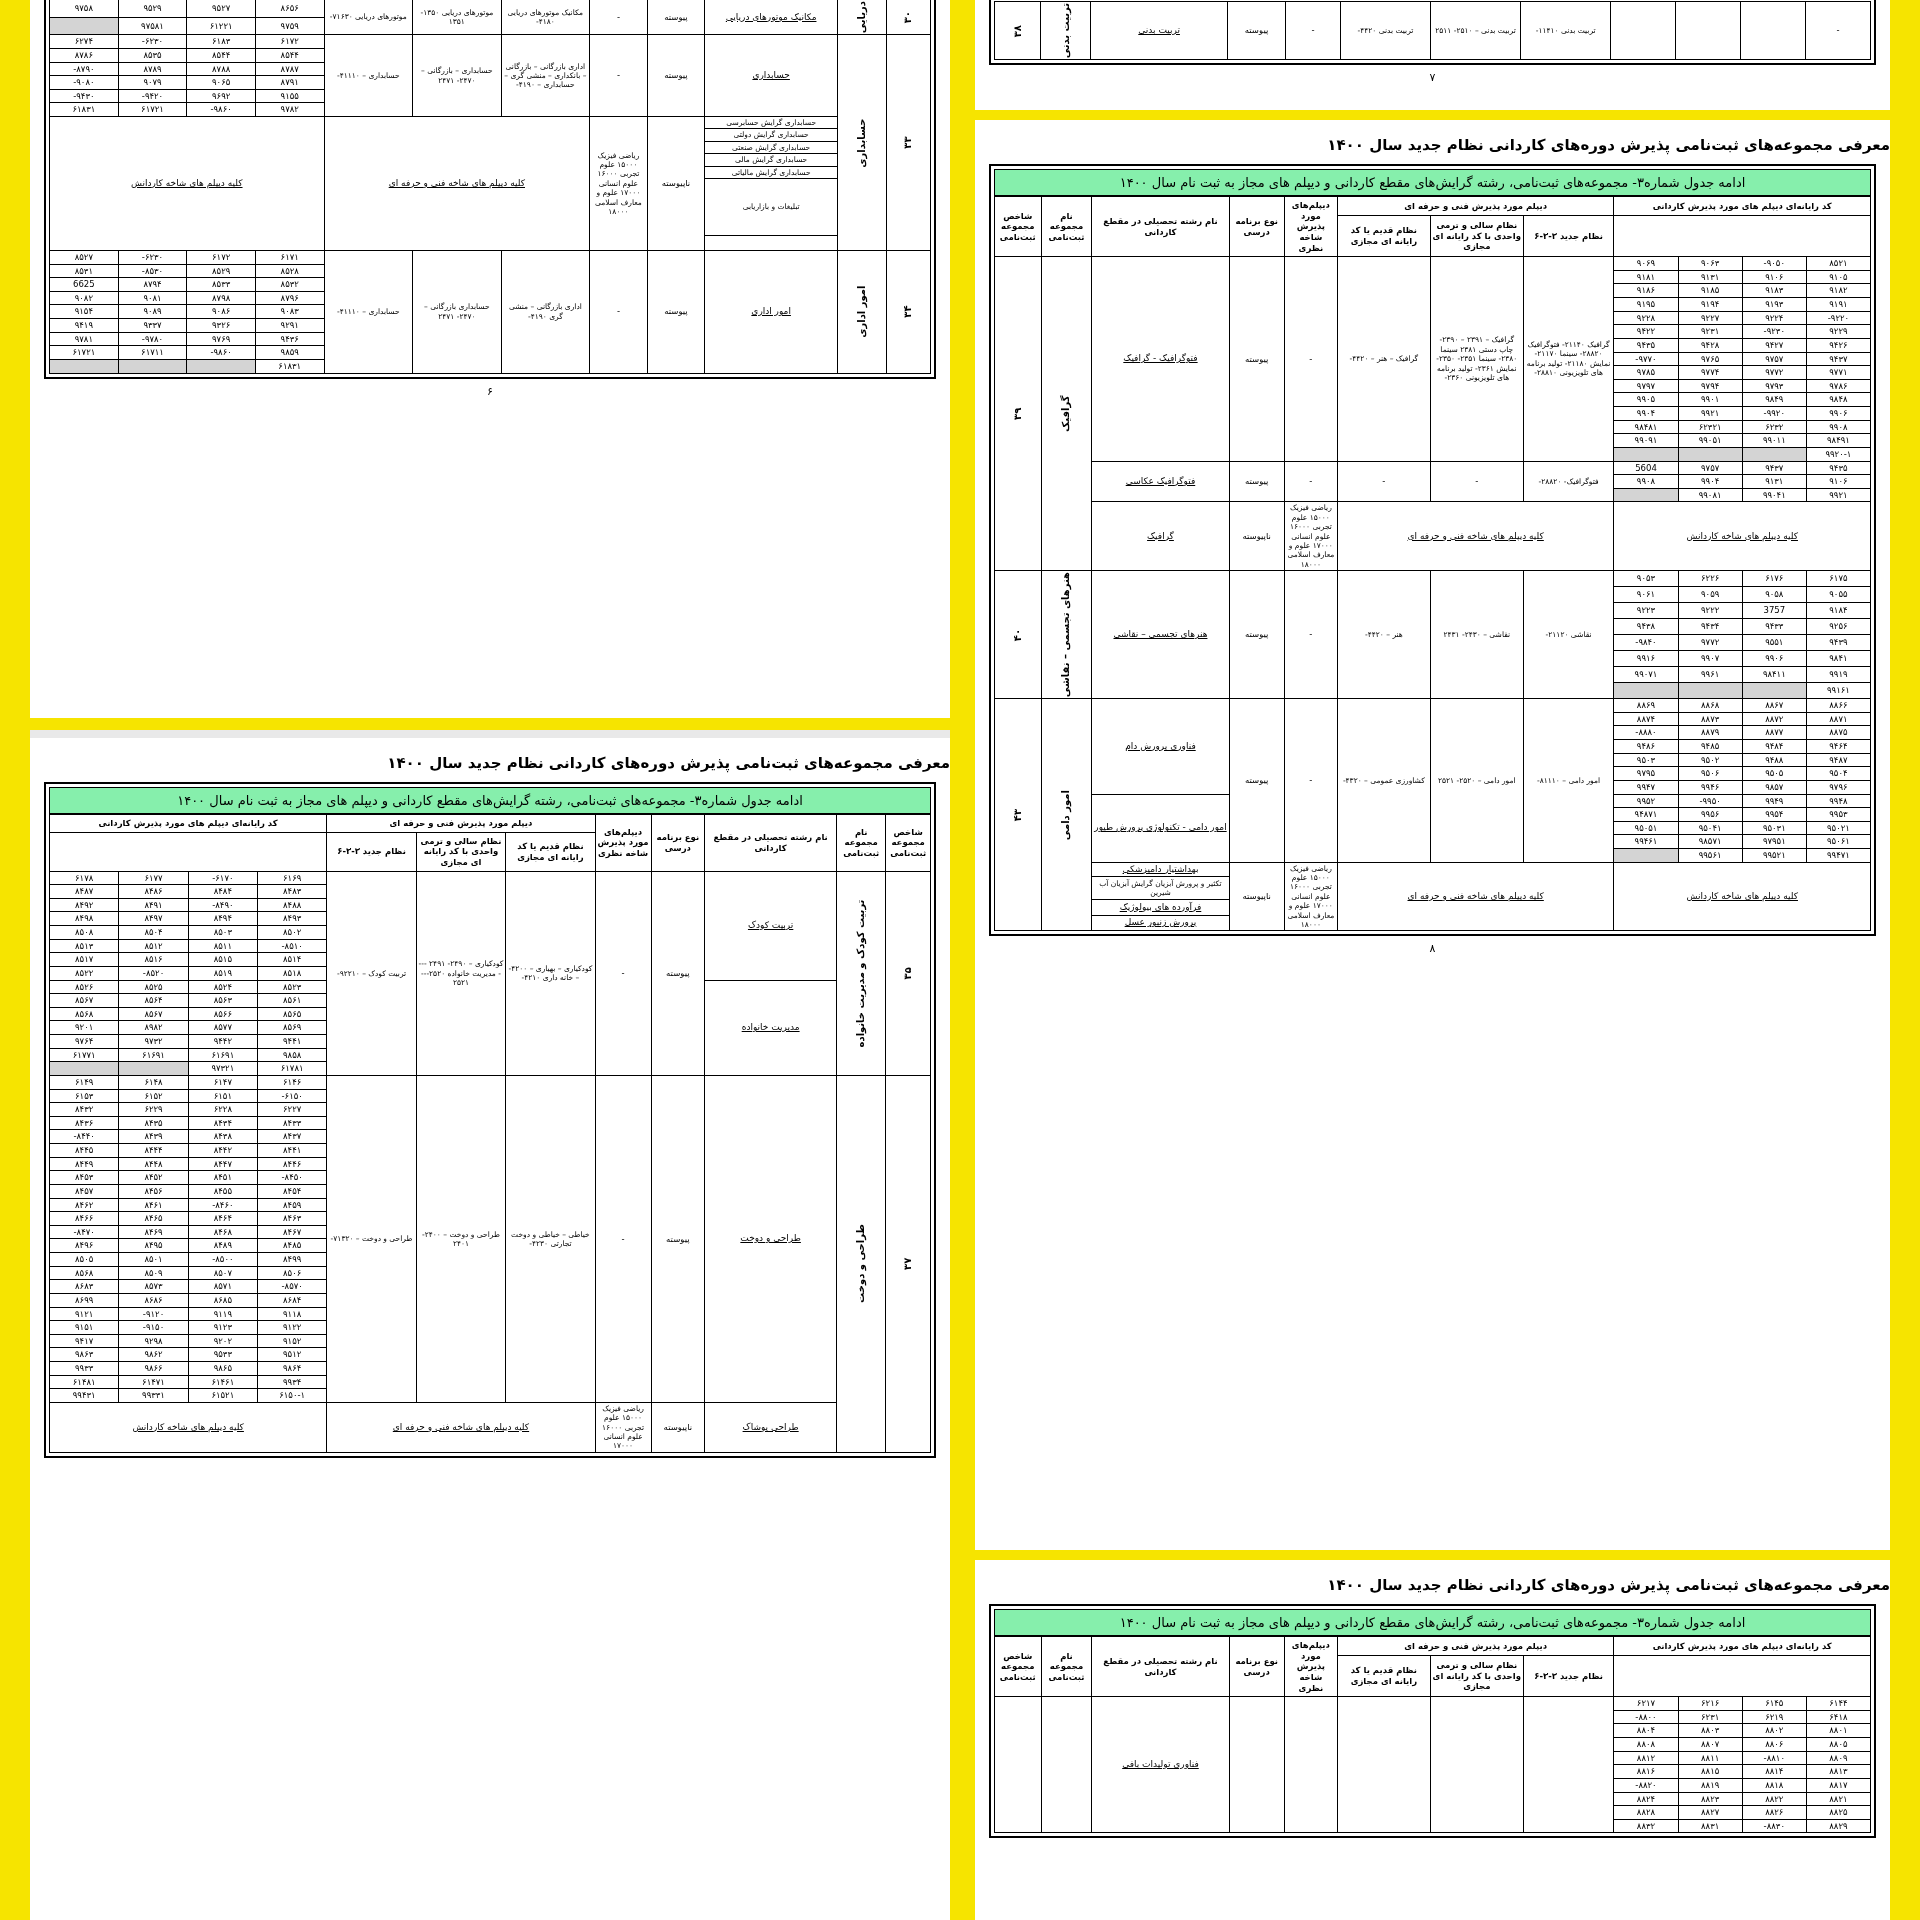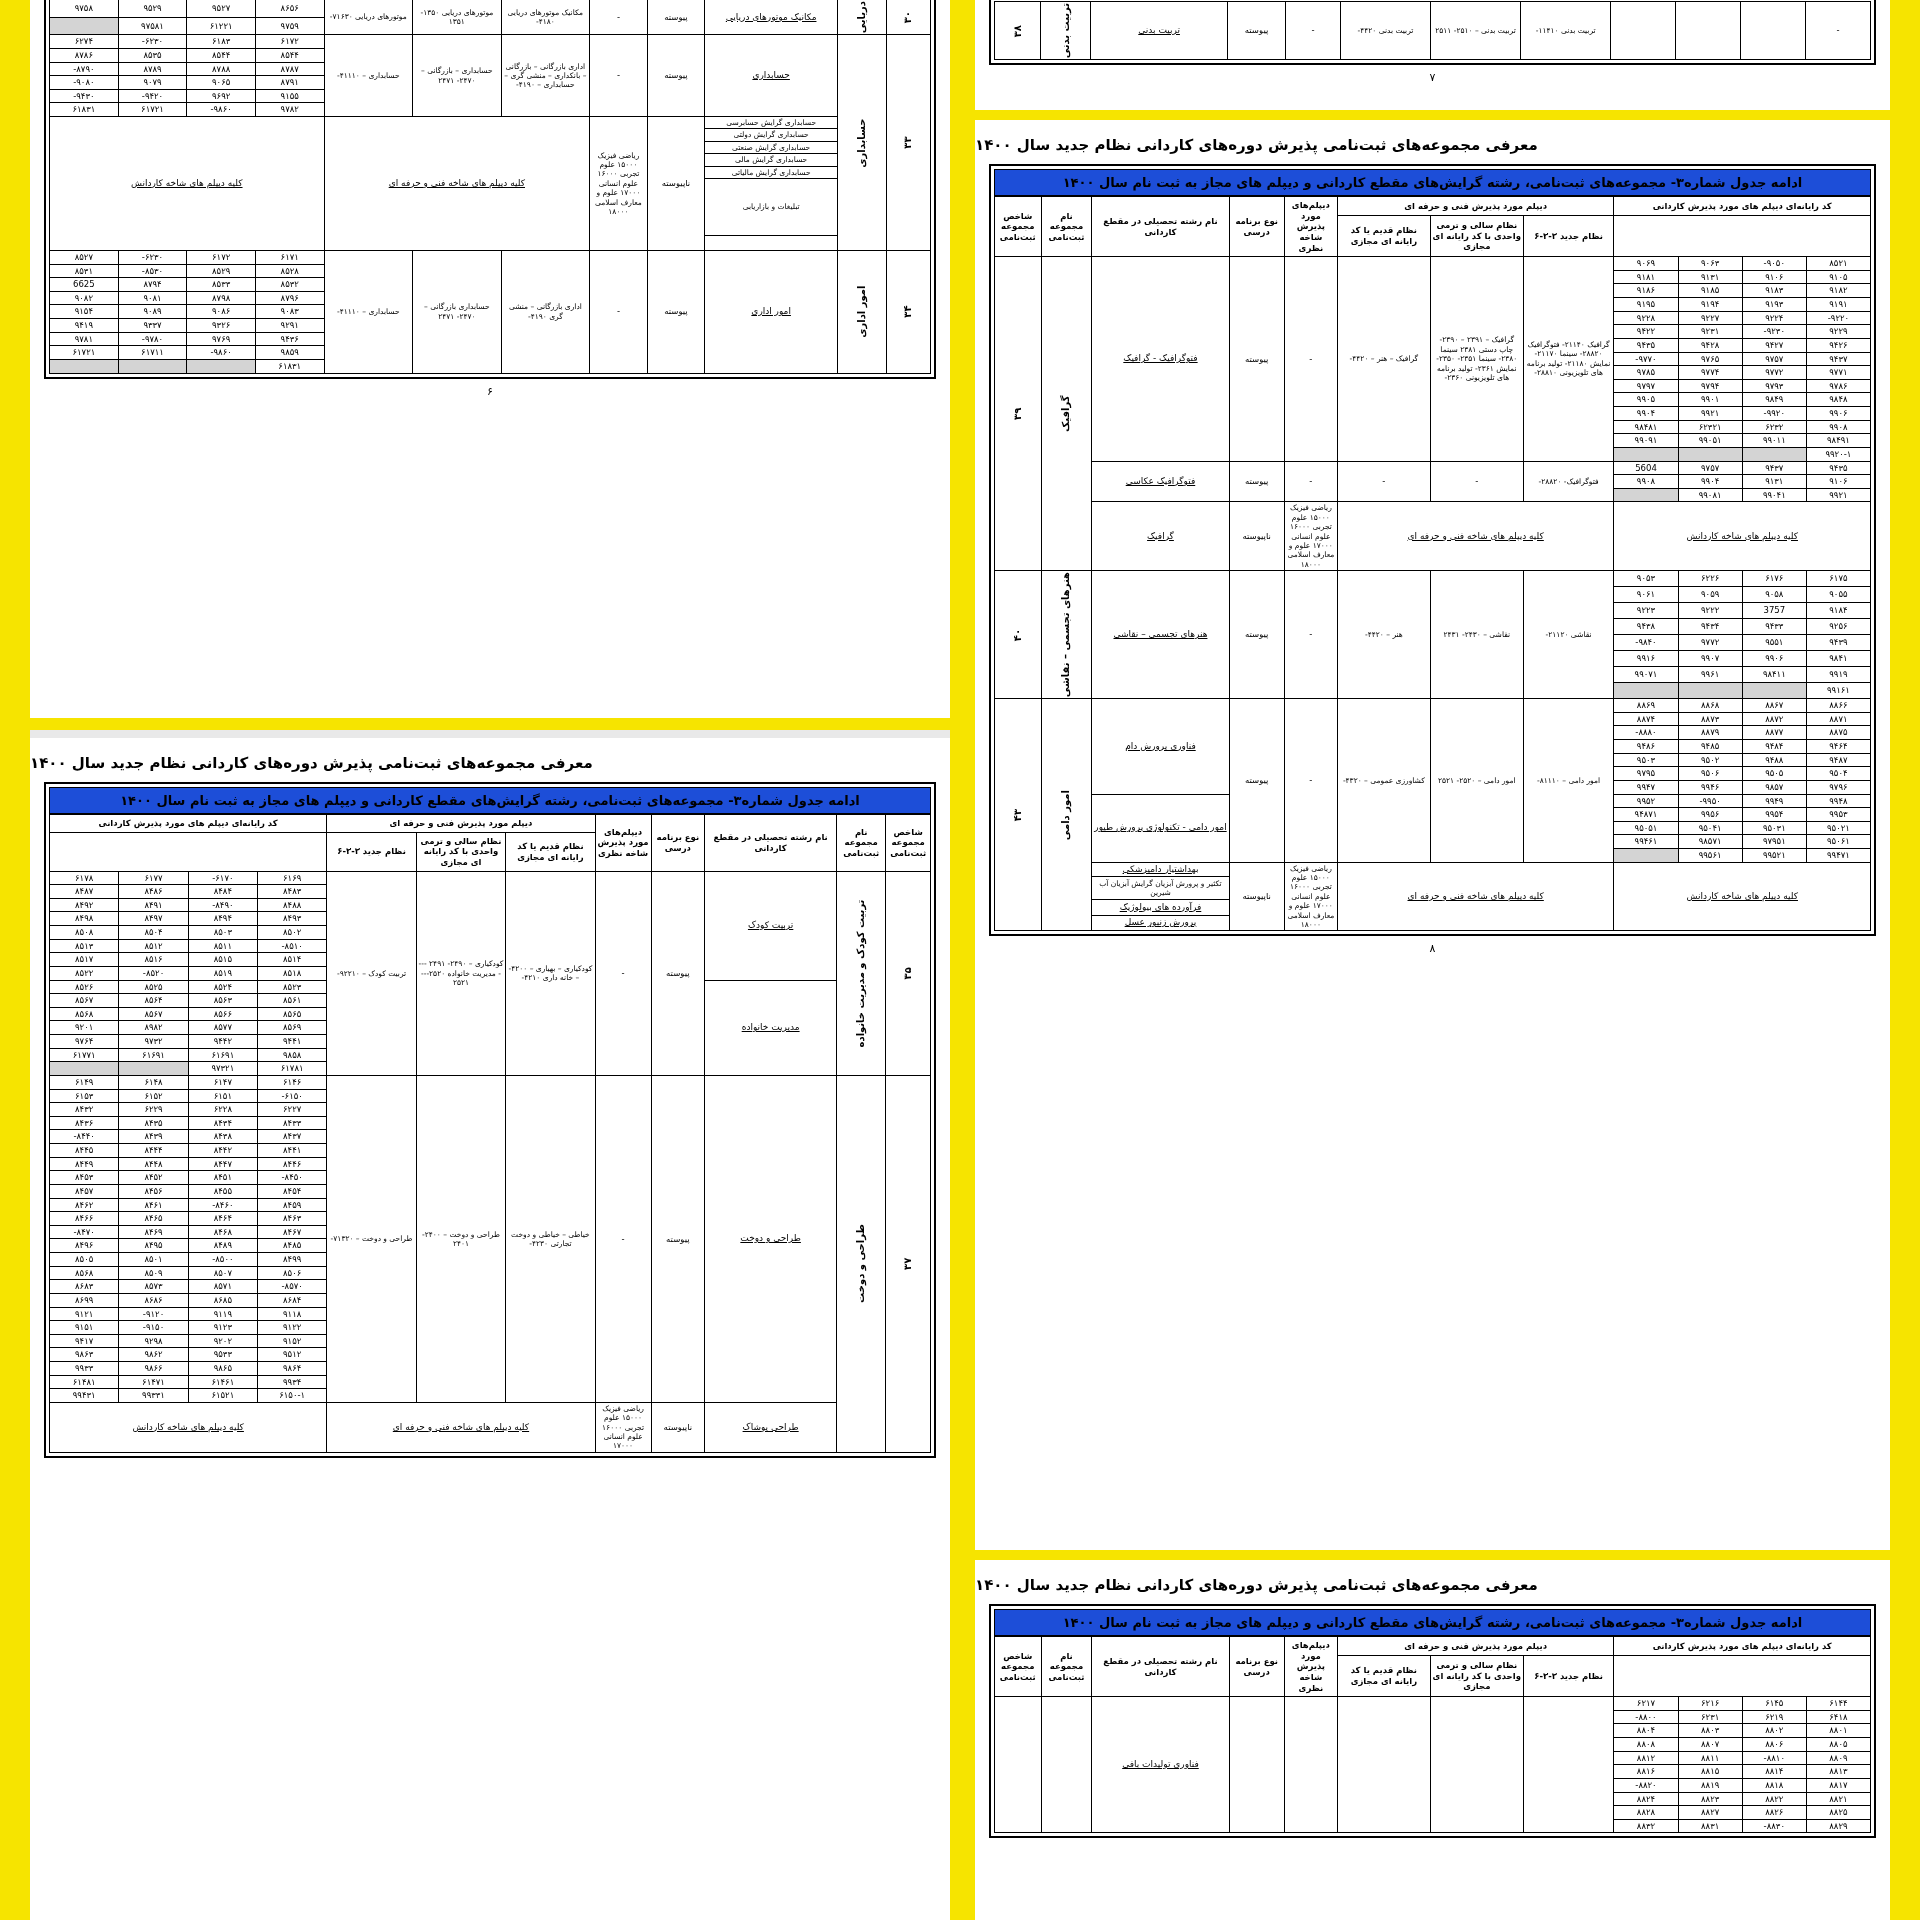--- a/index.html
+++ b/index.html
@@ -16,31 +16,31 @@
     overflow:hidden;
   }
   
   #pageA{left:30px;  top:0px;    width:920px; height:718px;}
   #pageB{left:30px;  top:730px;  width:920px; height:1190px;}
   #pageC{left:975px; top:0px;    width:915px; height:110px;}
   #pageD{left:975px; top:120px;  width:915px; height:1430px;}
   #pageE{left:975px; top:1560px; width:915px; height:360px;}
 
   .doc-title{
-    text-align:left;
+    text-align:right;
     font-weight:bold;
     font-size:15px;
-    margin:16px 16px 10px 0;
+    margin:16px 0 10px 0;
     color:#000;
   }
   .tbl-caption{
     border:1px solid #000;
-    background:#1d4ed8;
+    background:#86efac;
     text-align:center;
-    font-weight:bold;
+    font-weight:normal;
     font-size:13px;
     padding:5px 0;
     color:#000;
   }
   table.grid{
     border-collapse:collapse;
     width:100%;
     table-layout:fixed;
     font-size:8.5px;
     color:#000;

